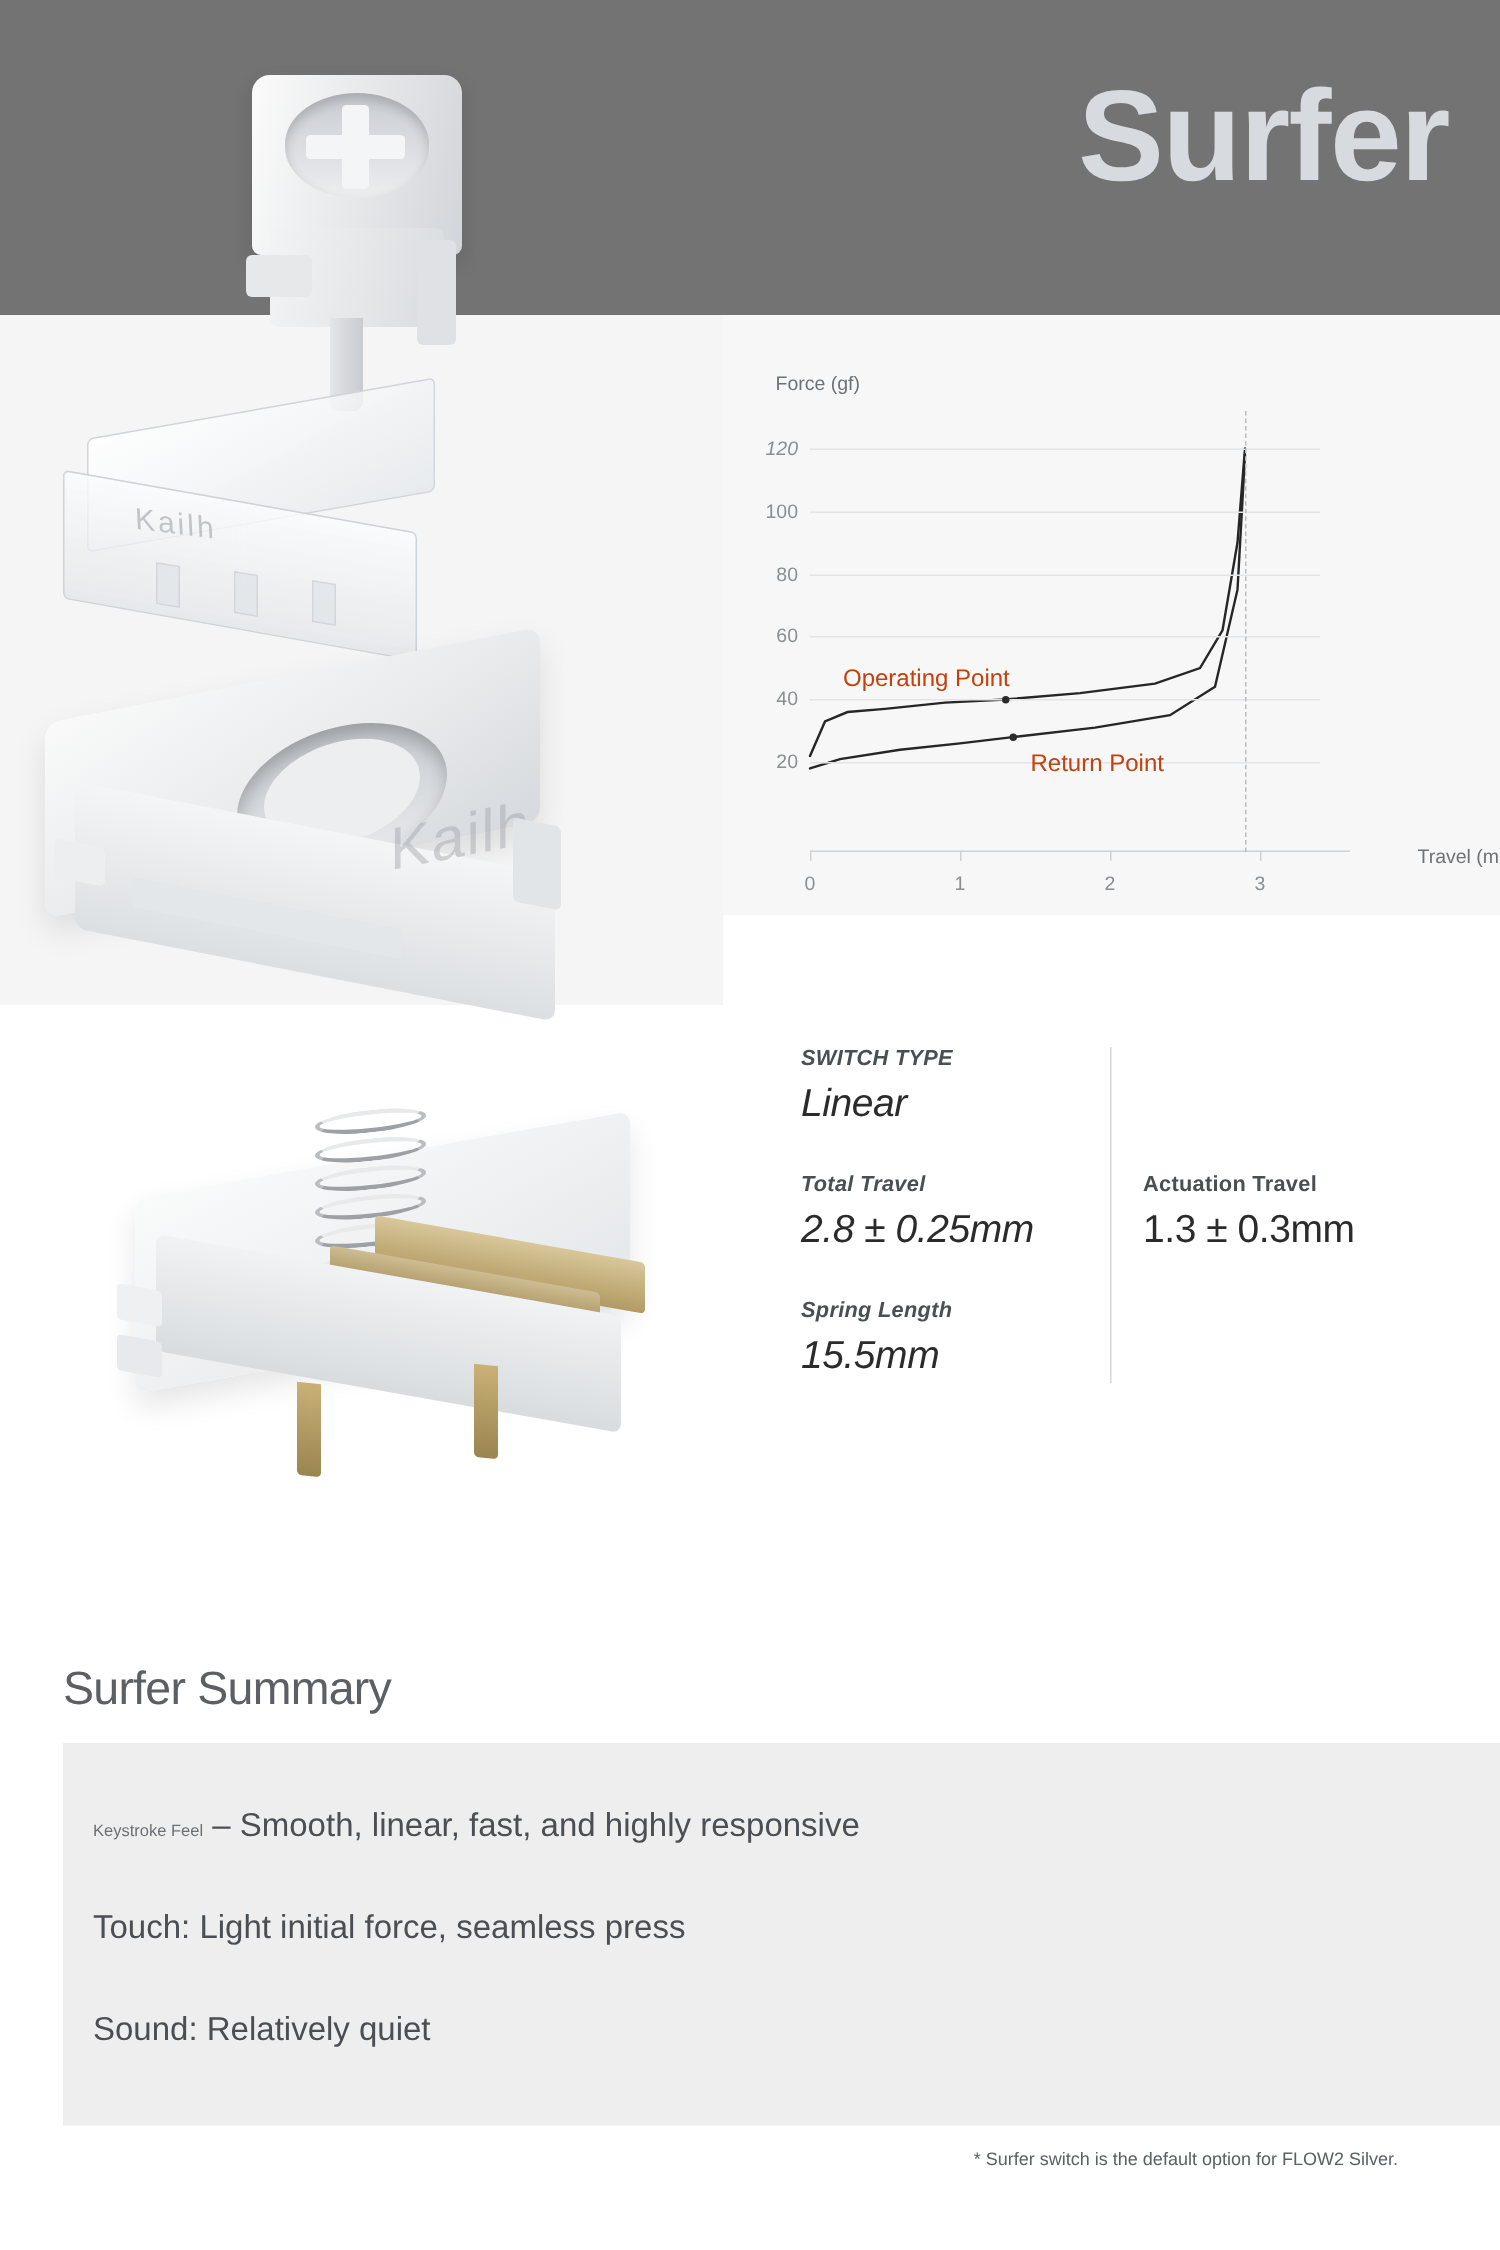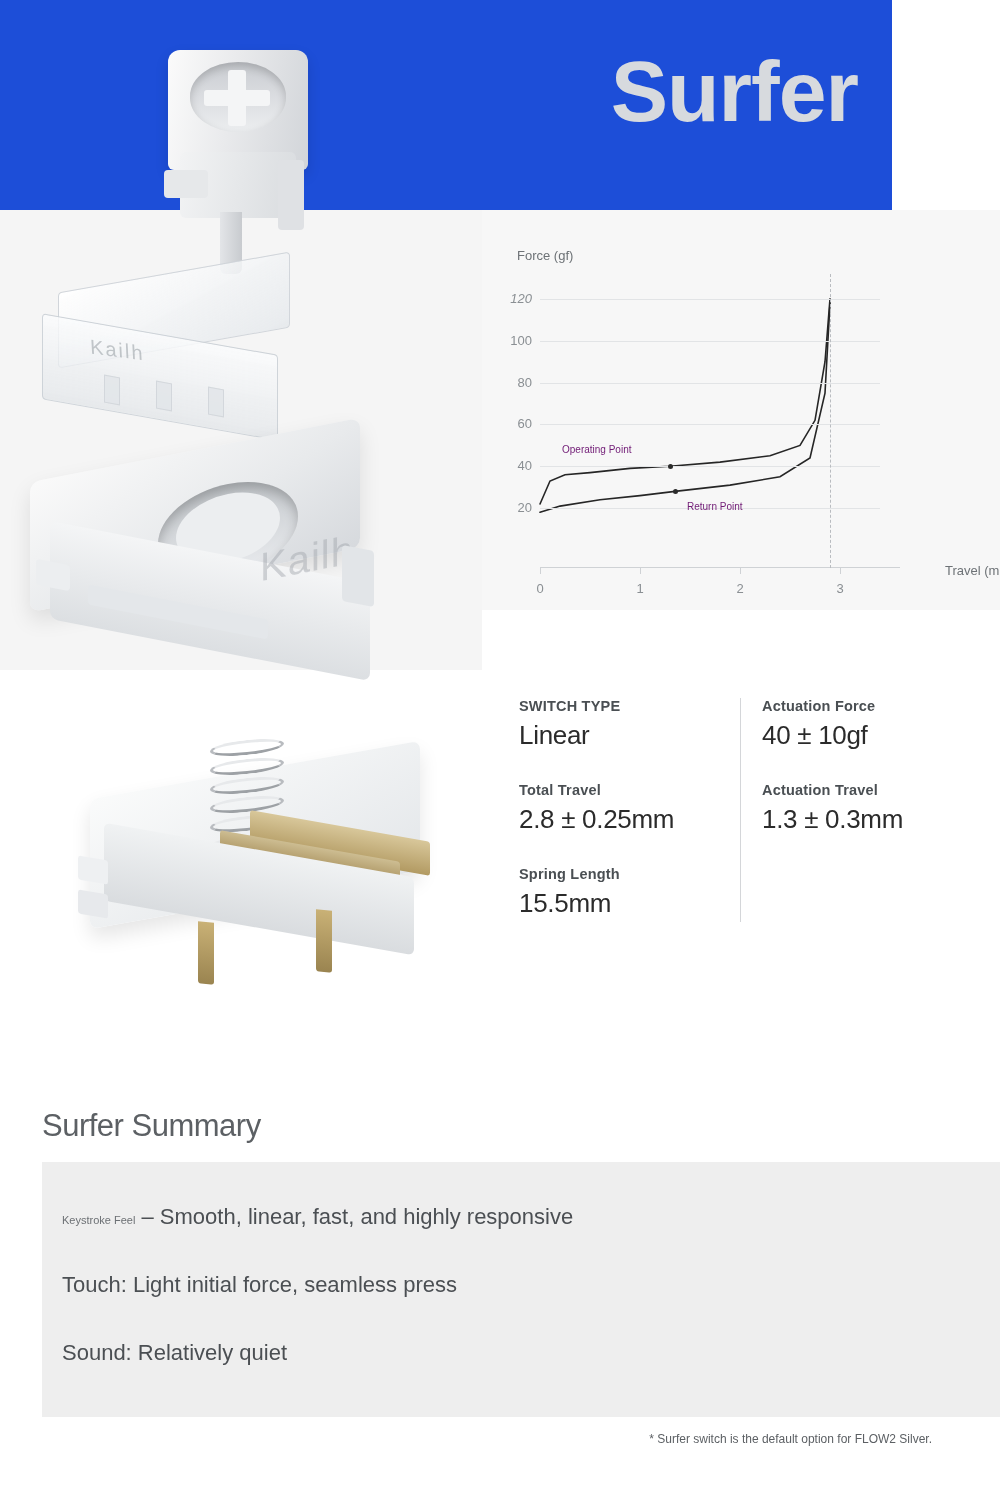--- a/index.html
+++ b/index.html
@@ -3,21 +3,21 @@
 <meta charset="utf-8">
 <style>
   html,body{margin:0;padding:0;}
   body{
     width:1000px;height:1500px;position:relative;overflow:hidden;
     background:#ffffff;
     font-family:"Liberation Sans", sans-serif;
     color:#3c3c3c;
   }
   
-  .hero{position:absolute;left:0;top:0;width:892px;height:210px;background:#1d4ed8;}
+  .hero{position:absolute;left:0;top:0;width:1000px;height:210px;background:#737373;}
   .brand-title{
     position:absolute;right:34px;top:48px;
     font-size:86px;line-height:86px;font-weight:700;
     color:#d7dade;letter-spacing:-1px;
   }
   
   .photo-area{position:absolute;left:0;top:210px;width:482px;height:460px;background:#f5f5f5;}
   .photo-area-lower{position:absolute;left:0;top:670px;width:482px;height:430px;background:#ffffff;}
 
   
@@ -134,30 +134,30 @@
   .chart-panel{position:absolute;left:482px;top:210px;width:518px;height:400px;background:#f7f7f7;}
   .chart-axis-title{position:absolute;left:35px;top:38px;font-size:13px;color:#6d7276;}
   .chart-area{position:absolute;left:58px;top:68px;width:340px;height:272px;}
   .gridline{position:absolute;left:0;width:340px;height:1px;background:#e2e4e6;}
   .ytick{position:absolute;right:100%;margin-right:8px;transform:translateY(-8px);font-size:13px;color:#8a8f93;}
   .xaxis{position:absolute;left:0;bottom:-18px;width:360px;height:1px;background:#cfd2d5;}
   .xtick{position:absolute;bottom:-46px;font-size:13px;color:#8a8f93;transform:translateX(-50%);}
   .xtickmark{position:absolute;bottom:-24px;width:1px;height:7px;background:#cfd2d5;}
   .travel-label{position:absolute;left:405px;bottom:-28px;font-size:13px;color:#6d7276;white-space:nowrap;}
   .dashed{position:absolute;top:-4px;bottom:-18px;width:0;border-left:1px dashed #b9bcc0;}
-  .ann{position:absolute;font-size:10px;color:#701a75;white-space:nowrap;}
+  .ann{position:absolute;font-size:16px;color:#c2410c;white-space:nowrap;}
   .dot{position:absolute;width:5px;height:5px;border-radius:50%;background:#2b2b2b;}
 
   
   .specs{position:absolute;left:518px;top:690px;width:460px;height:240px;}
   .spec-col-divider{position:absolute;left:222px;top:8px;width:1px;height:224px;background:#d4d6d9;}
   .spec{position:absolute;width:210px;}
   .spec .k{font-size:14.5px;font-weight:bold;color:#4a4f53;letter-spacing:.2px;margin-bottom:6px;}
   .spec .v{font-size:26px;color:#2b2b2b;letter-spacing:-.3px;}
-  .spec.c1{left:1px;} .spec.c2{left:244px;width:230px;}
+  .spec.c1{left:16px;font-style:italic;} .spec.c2{left:244px;width:230px;}
   .r1{top:8px;} .r2{top:92px;} .r3{top:176px;}
 
   
   .summary-title{
     position:absolute;left:42px;top:1108px;font-size:31px;color:#5c6064;font-weight:400;letter-spacing:-.5px;
   }
   .summary-box{position:absolute;left:42px;top:1162px;width:974px;height:255px;background:#eeeeee;}
   .sline{position:absolute;left:20px;font-size:22px;color:#4b4f53;}
   .sline .small{font-size:11px;color:#6c7074;}
   .l1{top:42px;} .l2{top:110px;} .l3{top:178px;}
@@ -268,24 +268,20 @@
     </div>
 </div>
 
 <div class="specs">
   <div class="spec-col-divider"></div>
 
   <div class="spec c1 r1">
     <div class="k">SWITCH TYPE</div>
     <div class="v">Linear</div>
   </div>
-  <div class="spec c2 r1">
-    <div class="k">Actuation Force</div>
-    <div class="v">40 ± 10gf</div>
-  </div>
 
   <div class="spec c1 r2">
     <div class="k">Total Travel</div>
     <div class="v">2.8 ± 0.25mm</div>
   </div>
   <div class="spec c2 r2">
     <div class="k">Actuation Travel</div>
     <div class="v">1.3 ± 0.3mm</div>
   </div>
 

